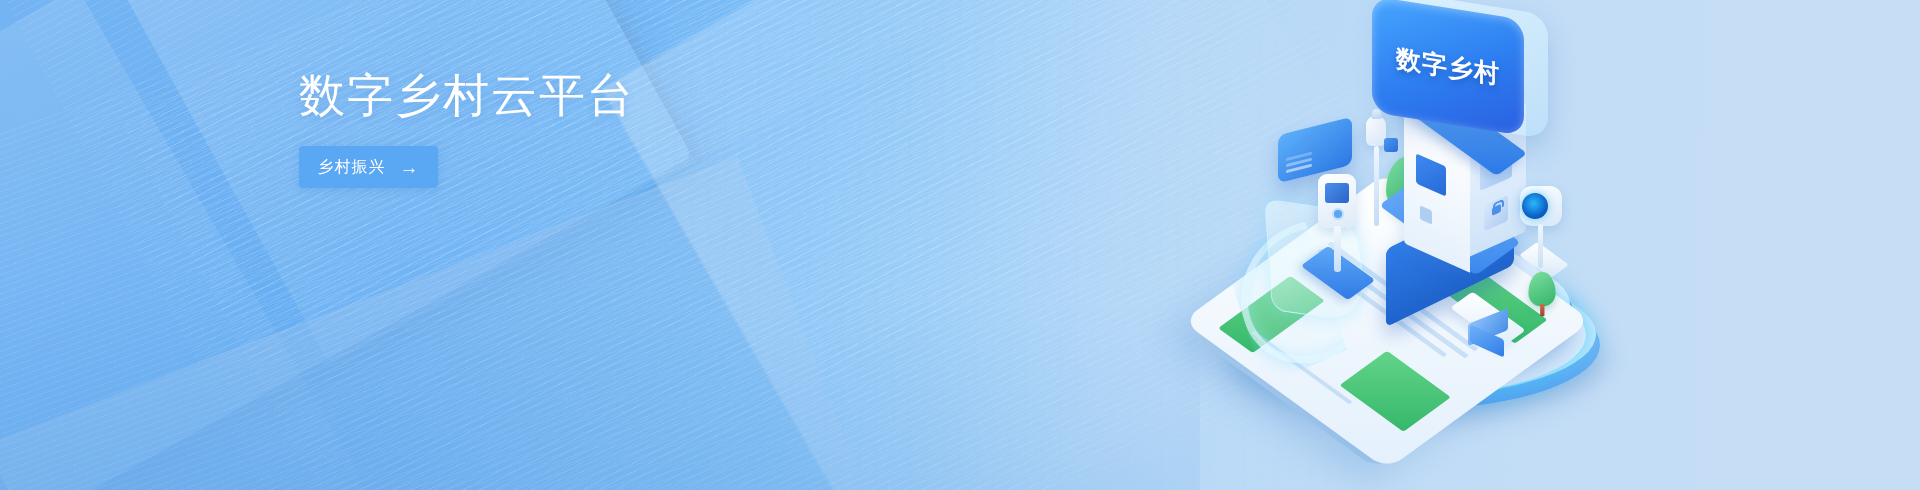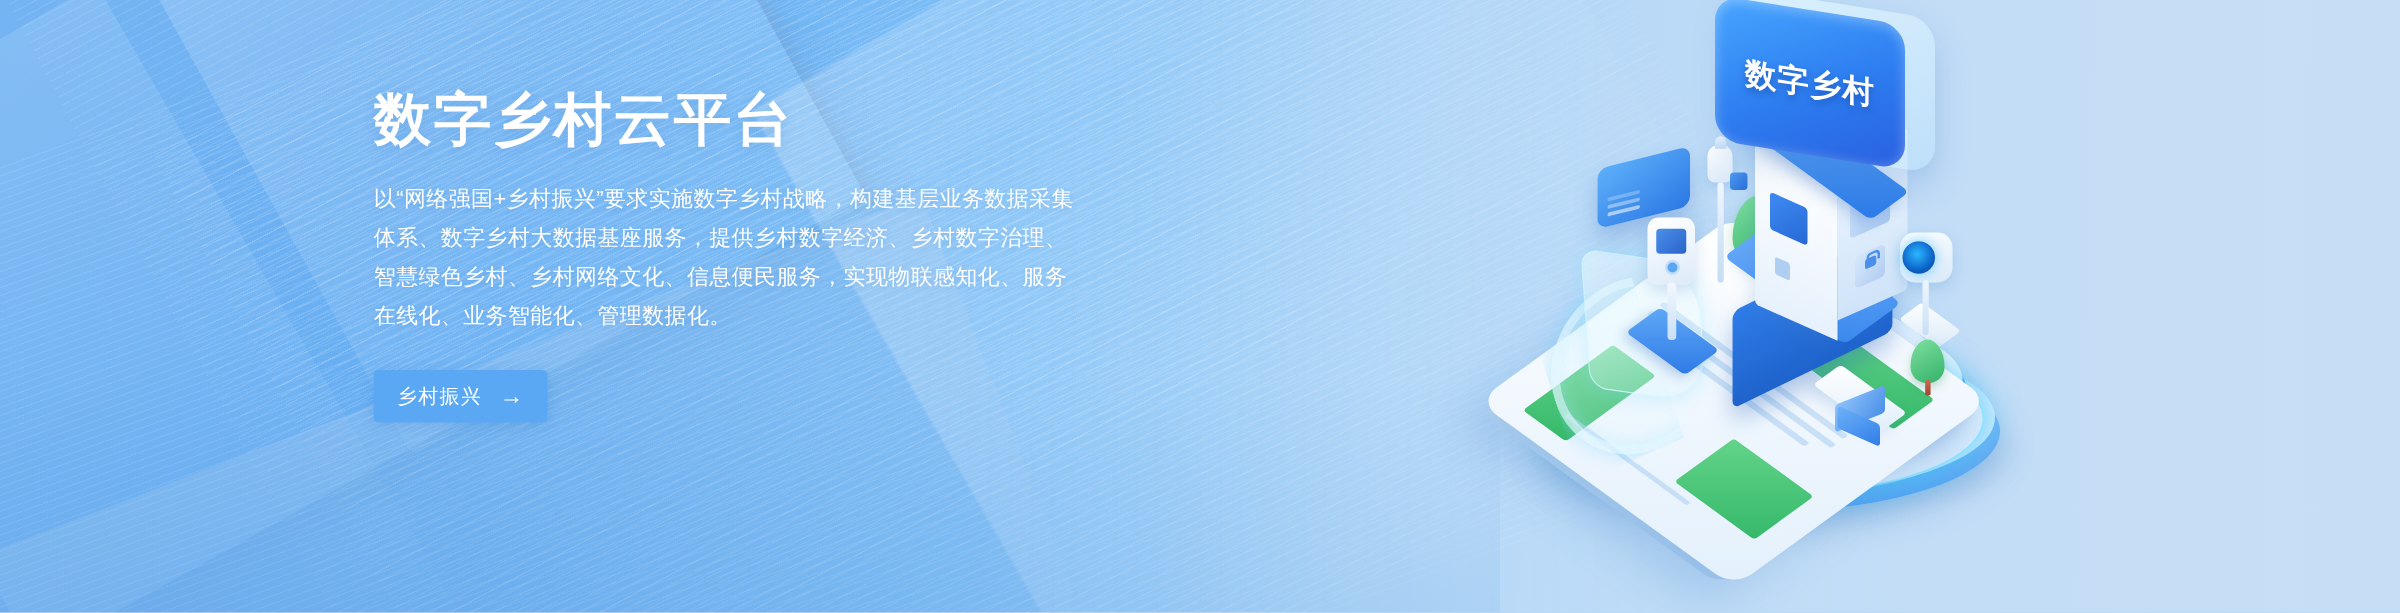--- a/index.html
+++ b/index.html
@@ -81,21 +81,21 @@
     background:linear-gradient(90deg,rgba(186,215,245,0) 0%,rgba(190,218,246,.55) 40%,rgba(196,221,246,.95) 72%,rgba(198,222,245,1) 100%);
   }
   .vignette-bottom{
     position:absolute;left:0;bottom:0;width:1200px;height:190px;
     background:linear-gradient(0deg,rgba(95,160,225,.22),rgba(95,160,225,0));
   }
 
   
   .copy{position:absolute;left:299px;top:72px;width:600px;}
   .headline{
-    margin:0;color:#ffffff;font-size:46px;line-height:1;font-weight:700;
+    margin:0;color:#ffffff;font-size:46px;line-height:1;font-weight:400;
     letter-spacing:2px;text-shadow:0 2px 10px rgba(40,110,190,.22);
   }
   .desc{
     margin:26px 0 0 0;color:#ffffff;font-size:17.5px;line-height:31px;
     width:566px;letter-spacing:.4px;text-shadow:0 1px 5px rgba(40,110,190,.18);
   }
   .cta{
     display:inline-flex;align-items:center;justify-content:center;gap:14px;
     margin-top:28px;width:139px;height:42px;
     background:#5aa7f4;border:none;border-radius:4px;cursor:pointer;
@@ -401,21 +401,20 @@
     <div class="stripes-b"></div>
     <div class="slab3"></div>
     <div class="stripes-c"></div>
     <div class="wedge-right"></div>
     <div class="vignette-bottom"></div>
     <div class="fade-right"></div>
   </div>
 
   <div class="copy">
     <h1 class="headline">数字乡村云平台</h1>
-    <p class="desc">以“网络强国+乡村振兴”要求实施数字乡村战略，构建基层业务数据采集体系、数字乡村大数据基座服务，提供乡村数字经济、乡村数字治理、智慧绿色乡村、乡村网络文化、信息便民服务，实现物联感知化、服务在线化、业务智能化、管理数据化。</p>
     <button class="cta">
       <span>乡村振兴</span>
       <span class="arrow">→</span>
     </button>
   </div>
 
   <div class="art">
     <div class="art-glow"></div>
     <div class="shadow-pool"></div>
 

